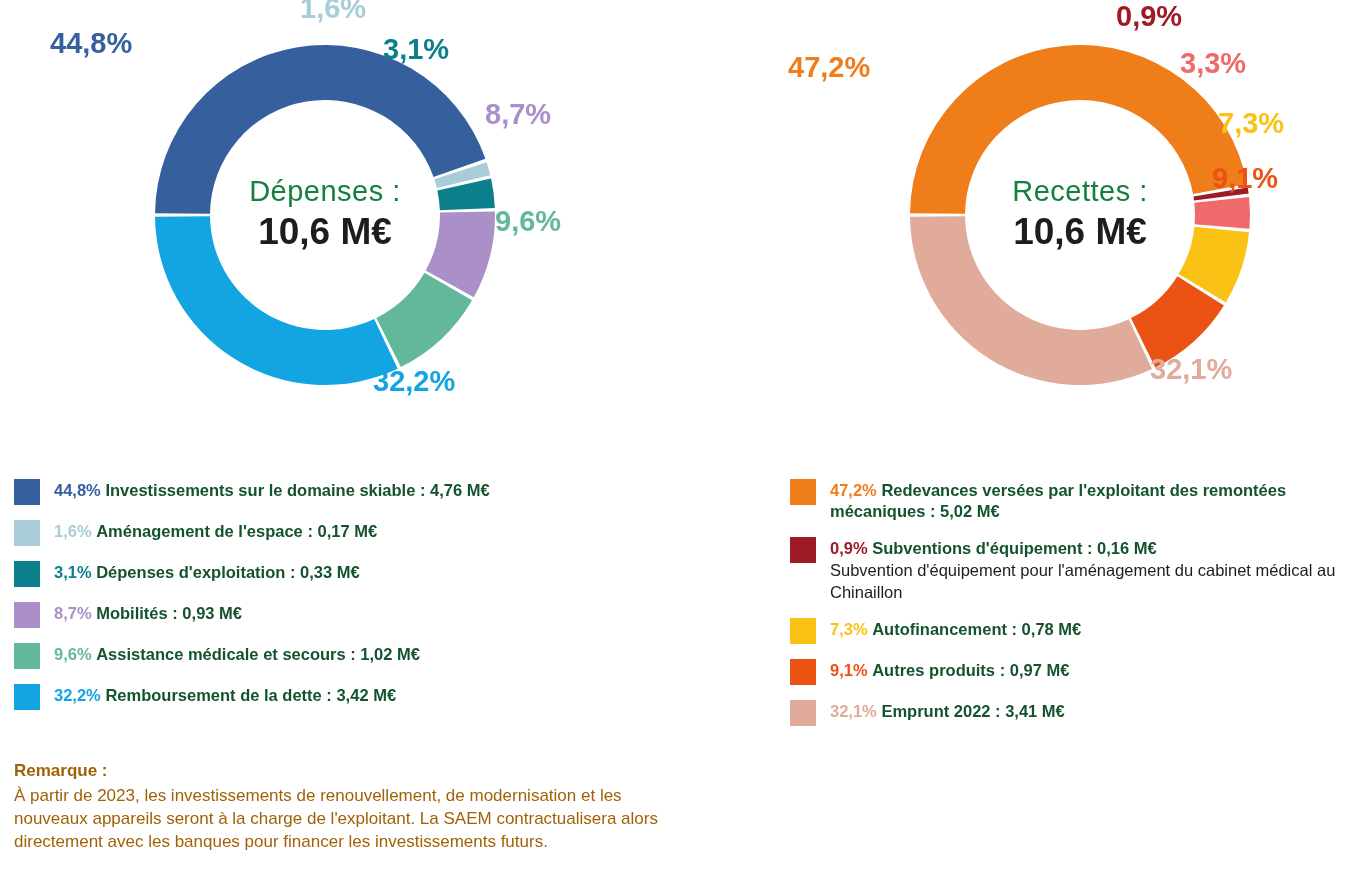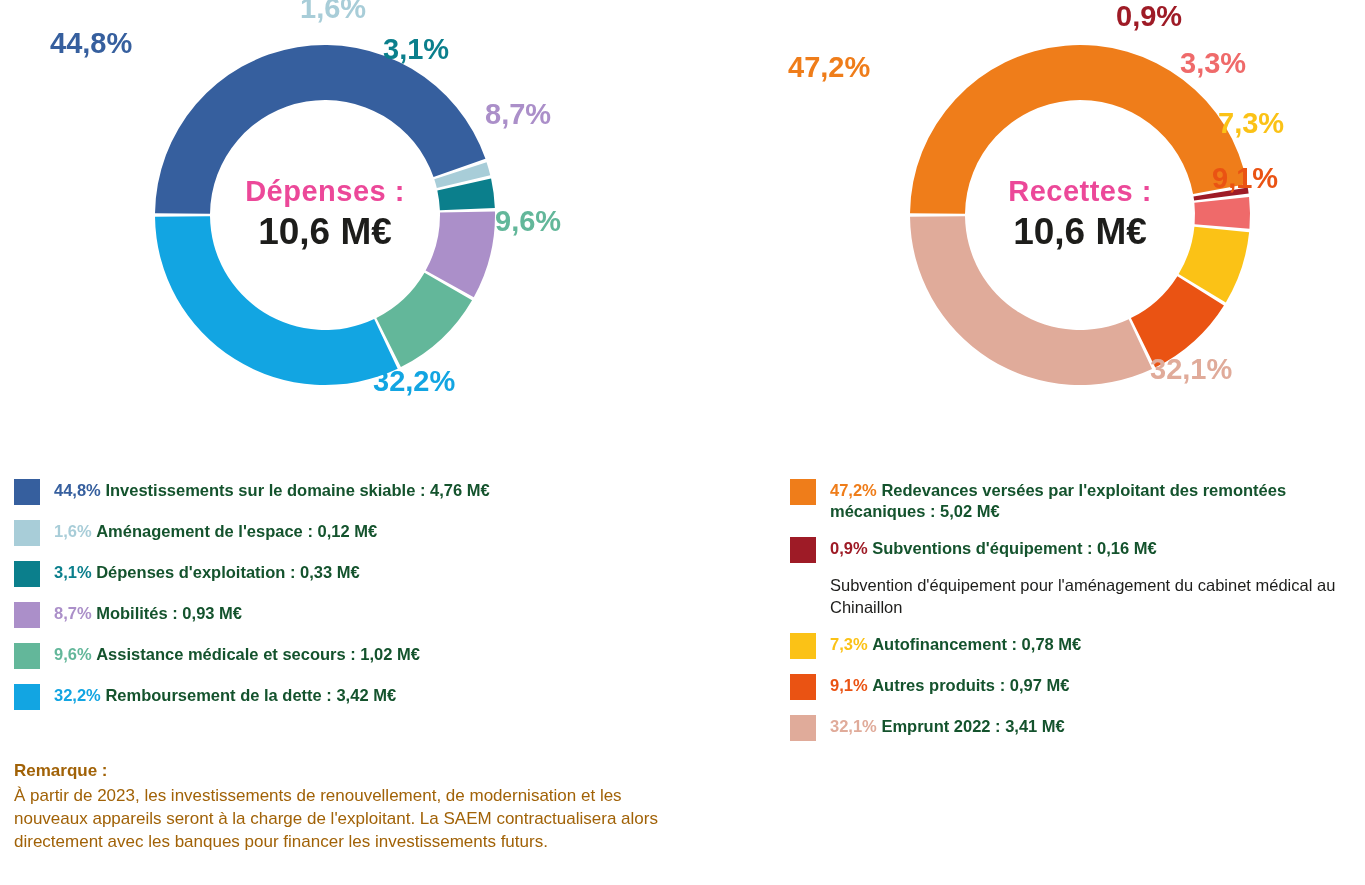--- a/index.html
+++ b/index.html
@@ -41,23 +41,23 @@
   .donut-center {
     position: absolute;
     left: 0; right: 0;
     top: 50%;
     transform: translateY(-50%);
     text-align: center;
     pointer-events: none;
   }
   .donut-center .c-title {
     font-size: 29px;
-    font-weight: bold;
+    font-weight: normal;
     letter-spacing: 0.5px;
-    color: #ec4899;
+    color: #15803d;
     line-height: 1.15;
   }
   .donut-center .c-value {
     font-size: 37px;
     font-weight: bold;
     color: #1d1d1b;
     line-height: 1.2;
     margin-top: 2px;
   }
 
@@ -98,21 +98,21 @@
   .legend-text .desc {
     font-weight: bold;
     color: #14532d;
   }
   .legend-text .sub {
     display: block;
     font-weight: normal;
     color: #1d1d1b;
     font-size: 16.5px;
     line-height: 1.3;
-    margin-top: 16px;
+    margin-top: 1px;
   }
 
   
   .note {
     position: absolute;
     left: 14px;
     top: 760px;
     width: 660px;
     font-size: 17px;
     line-height: 1.35;
@@ -167,21 +167,21 @@
         <div class="swatch" style="background:#365f9e"></div>
         <div class="legend-text">
           <span class="pct" style="color:#365f9e">44,8%</span>
           <span class="desc">Investissements sur le domaine skiable : 4,76 M€</span>
         </div>
       </div>
       <div class="legend-row">
         <div class="swatch" style="background:#a8cdd8"></div>
         <div class="legend-text">
           <span class="pct" style="color:#a8cdd8">1,6%</span>
-          <span class="desc">Aménagement de l'espace : 0,12 M€</span>
+          <span class="desc">Aménagement de l'espace : 0,17 M€</span>
         </div>
       </div>
       <div class="legend-row">
         <div class="swatch" style="background:#0b7f8c"></div>
         <div class="legend-text">
           <span class="pct" style="color:#0b7f8c">3,1%</span>
           <span class="desc">Dépenses d'exploitation : 0,33 M€</span>
         </div>
       </div>
       <div class="legend-row">

